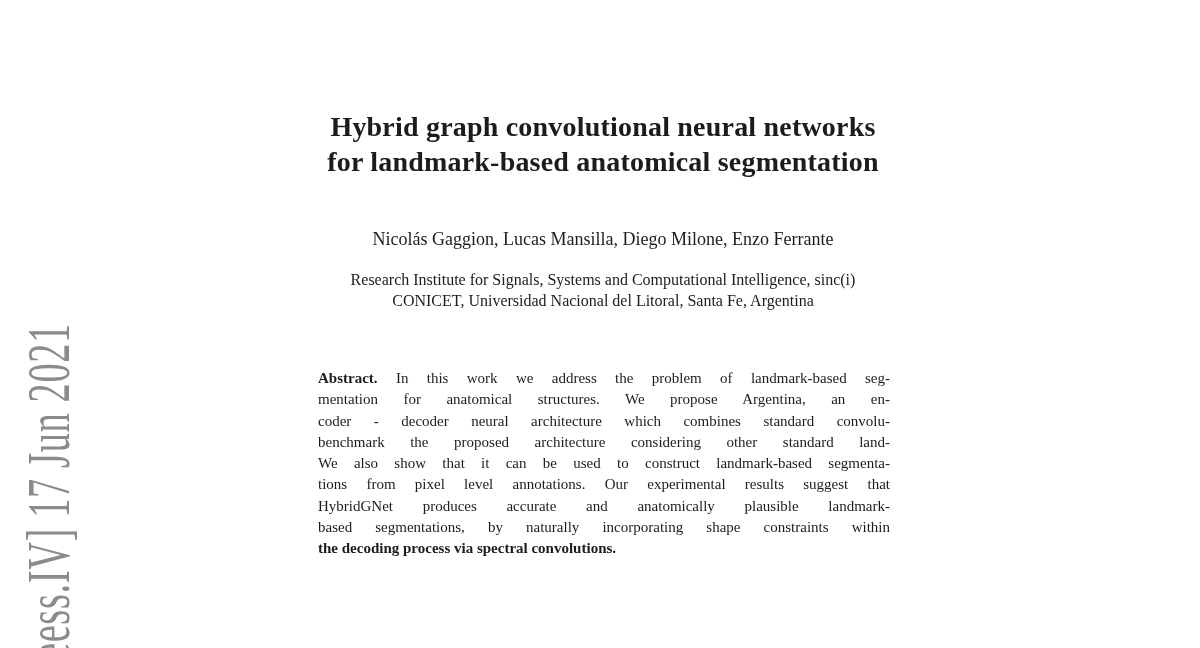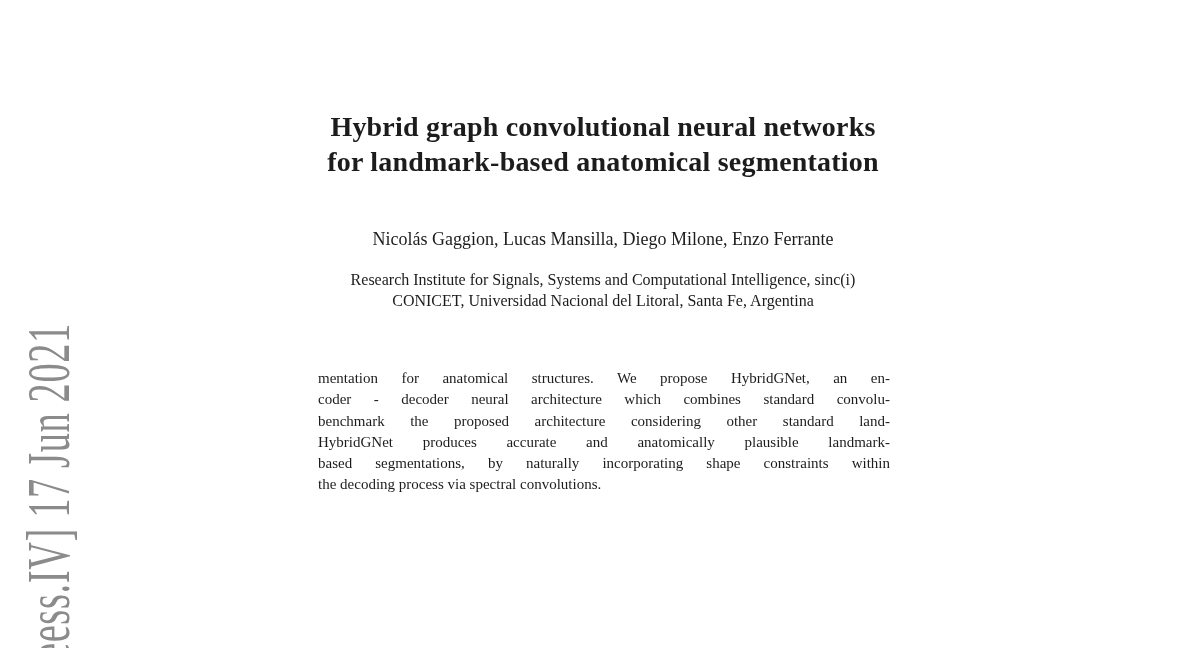--- a/index.html
+++ b/index.html
@@ -70,20 +70,21 @@
     width: 572px;
     font-size: 15px;
     line-height: 21.3px;
   }
   .abs-line {
     text-align: justify;
     text-align-last: justify;
   }
   .abs-line.abs-last {
     text-align-last: left;
+    font-weight: bold;
   }
   .b { font-weight: bold; }
 </style>
 </head>
 <body>
 
 <div class="watermark">
   <span class="condense">eess.IV]  17 Jun 2021</span>
 </div>
 
@@ -93,19 +94,25 @@
 </div>
 
 <div class="authors-block">Nicolás Gaggion, Lucas Mansilla, Diego Milone, Enzo Ferrante</div>
 
 <div class="affiliation-block">
   <span class="aline">Research Institute for Signals, Systems and Computational Intelligence, sinc(i)</span>
   <span class="aline">CONICET, Universidad Nacional del Litoral, Santa Fe, Argentina</span>
 </div>
 
 <div class="abstract-block">
-  <div class="abs-line">mentation for anatomical structures. We propose HybridGNet, an en-</div>
+  <div class="abs-line">
+    <span class="b">Abstract.</span>
+    <span>In this work we address the problem of landmark-based seg-</span>
+  </div>
+  <div class="abs-line">mentation for anatomical structures. We propose Argentina, an en-</div>
   <div class="abs-line">coder - decoder neural architecture which combines standard convolu-</div>
   <div class="abs-line">benchmark the proposed architecture considering other standard land-</div>
+  <div class="abs-line">We also show that it can be used to construct landmark-based segmenta-</div>
+  <div class="abs-line">tions from pixel level annotations. Our experimental results suggest that</div>
   <div class="abs-line">HybridGNet produces accurate and anatomically plausible landmark-</div>
   <div class="abs-line">based segmentations, by naturally incorporating shape constraints within</div>
   <div class="abs-line abs-last">the decoding process via spectral convolutions.</div>
 </div>
 
 </body></html>

